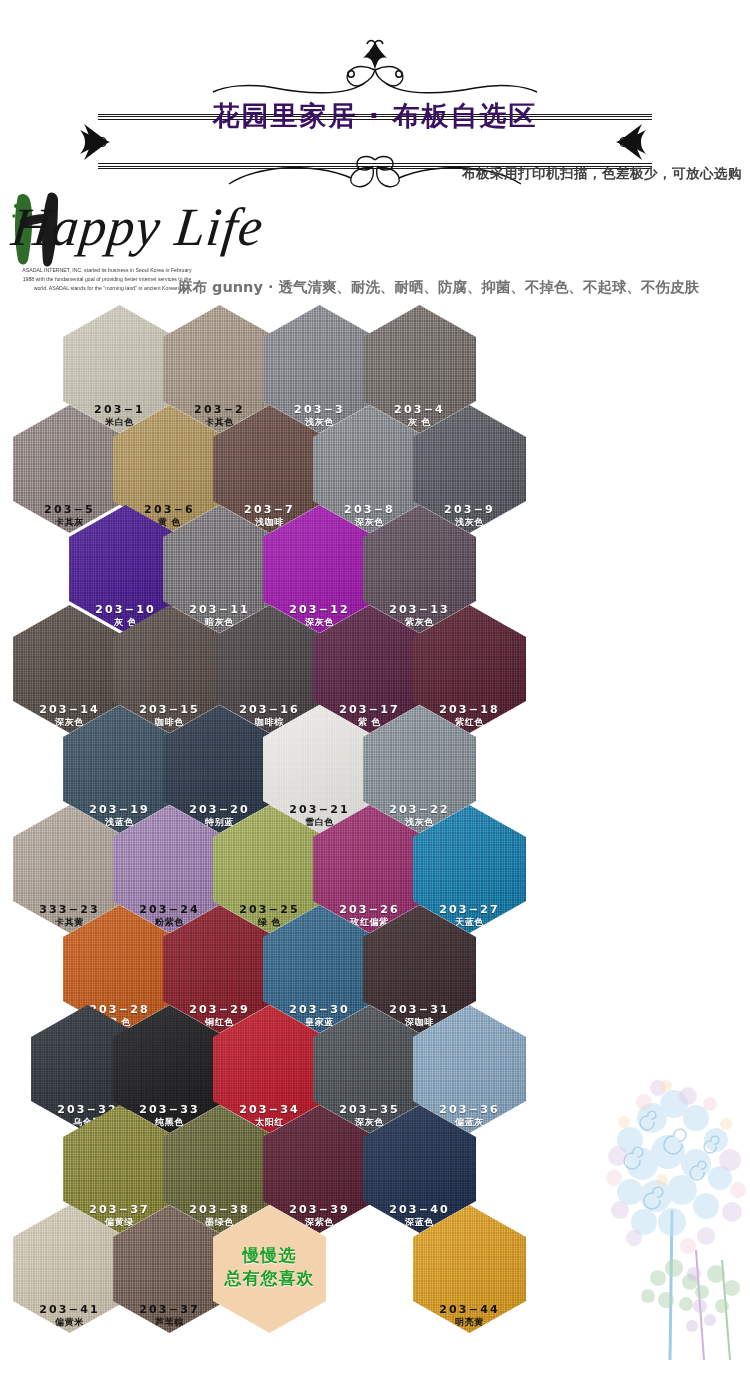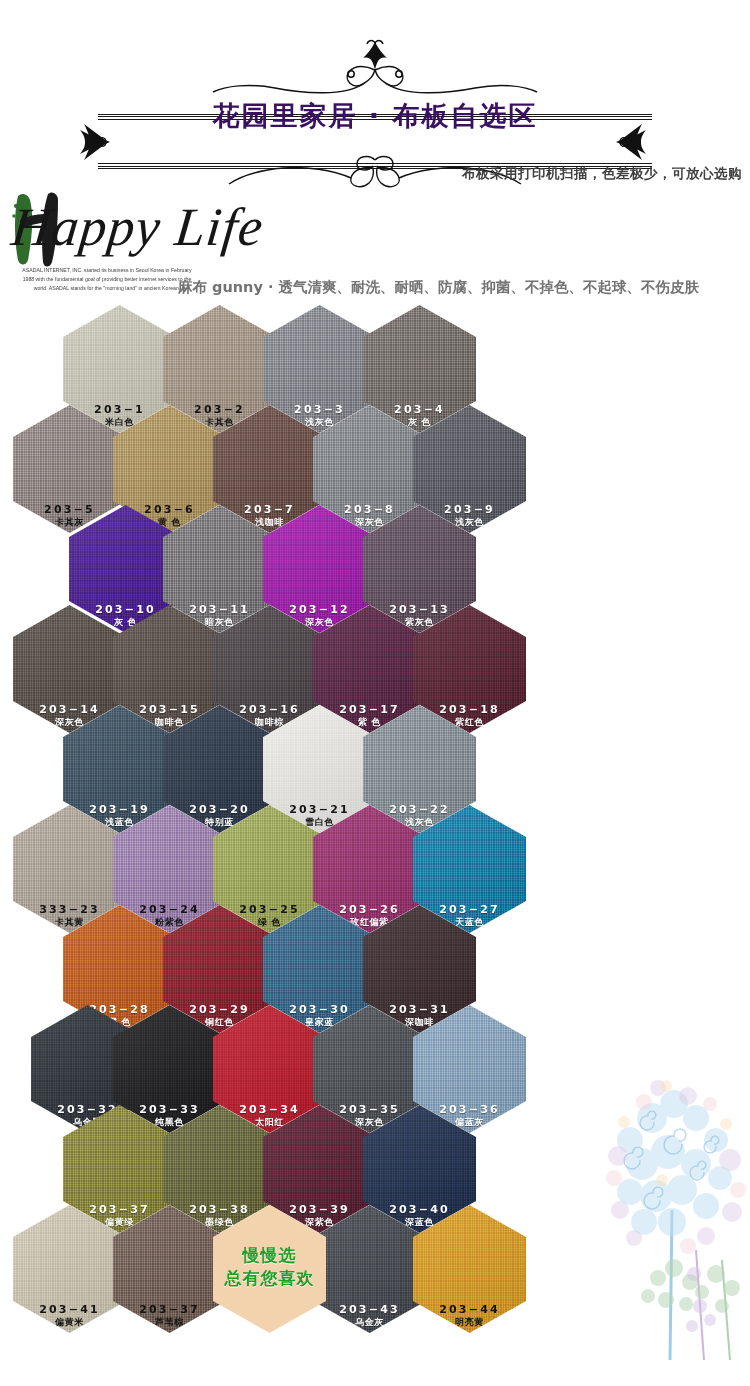--- a/index.html
+++ b/index.html
@@ -501,28 +501,20 @@
         <span class="hex-code">203−41</span>
         <span class="hex-name">偏黄米</span>
       </div>
     </div>
     <div class="hex dk" style="left: 113px; top: 905px; background: rgb(119, 99, 88);">
       <div class="weave"></div>
       <div class="sheen"></div>
       <div class="hex-label">
         <span class="hex-code">203−37</span>
         <span class="hex-name">芦苇棕</span>
-      </div>
-    </div>
-    <div class="hex lt" style="left: 313px; top: 905px; background: rgb(70, 75, 81);">
-      <div class="weave"></div>
-      <div class="sheen"></div>
-      <div class="hex-label">
-        <span class="hex-code">203−43</span>
-        <span class="hex-name">乌金灰</span>
       </div>
     </div>
     <div class="hex dk" style="left: 413px; top: 905px; background: rgb(218, 160, 38);">
       <div class="weave"></div>
       <div class="sheen"></div>
       <div class="hex-label">
         <span class="hex-code">203−44</span>
         <span class="hex-name">明亮黄</span>
       </div>
     </div>

